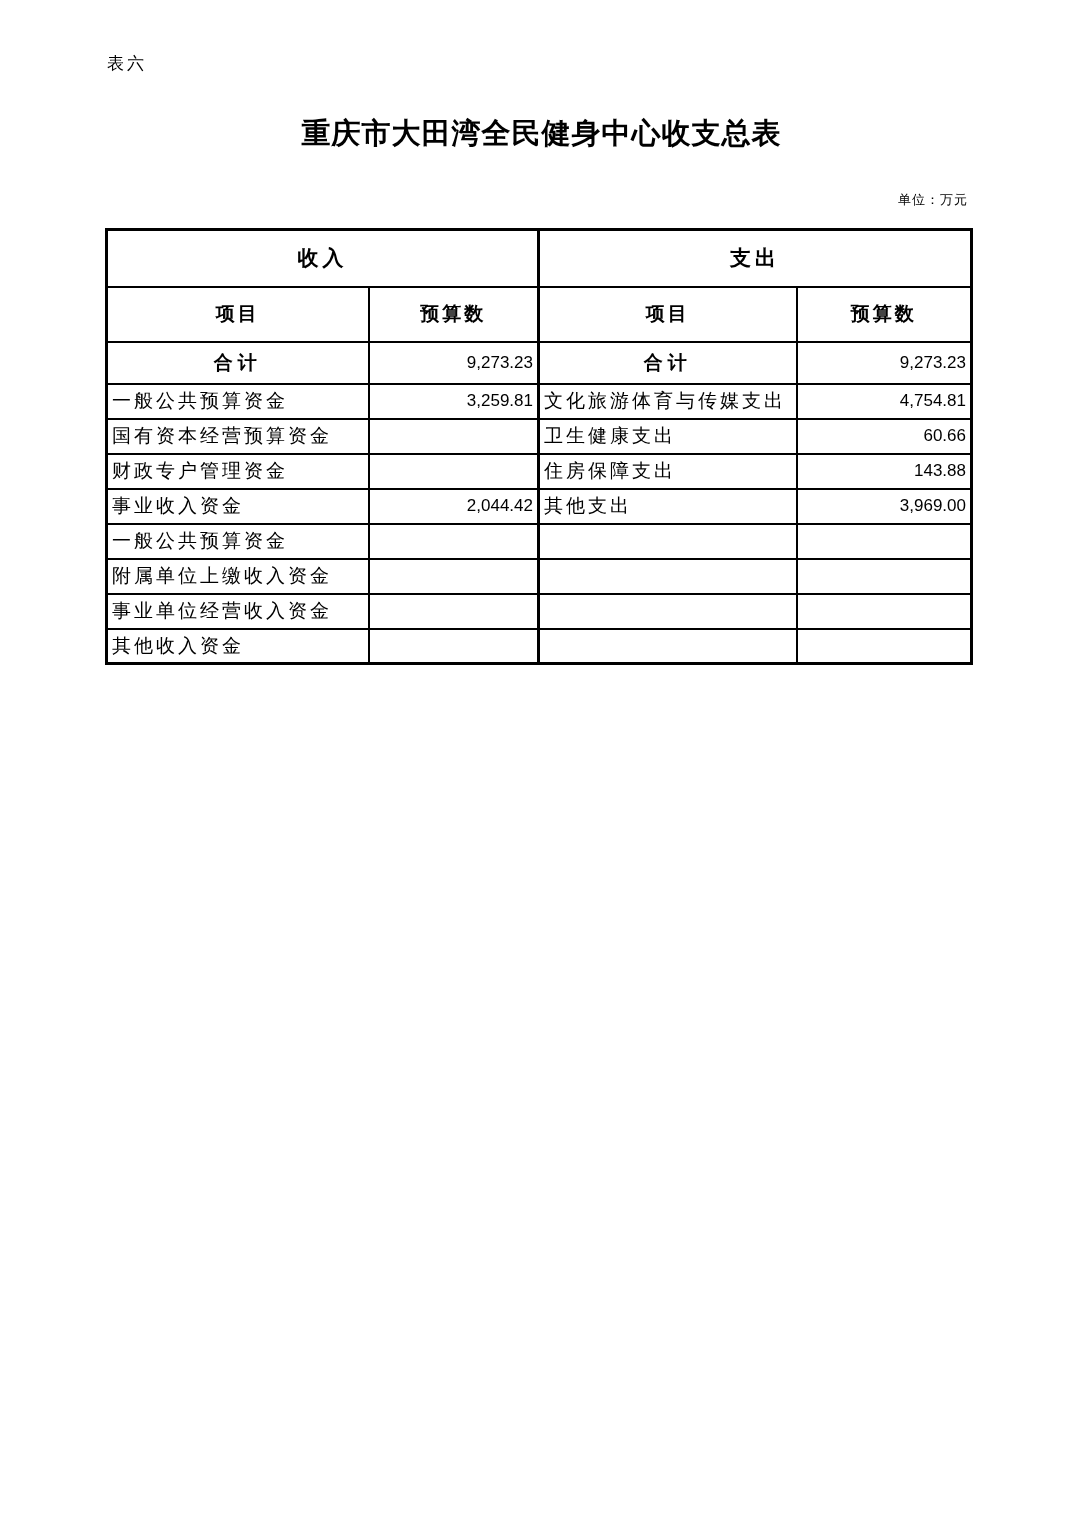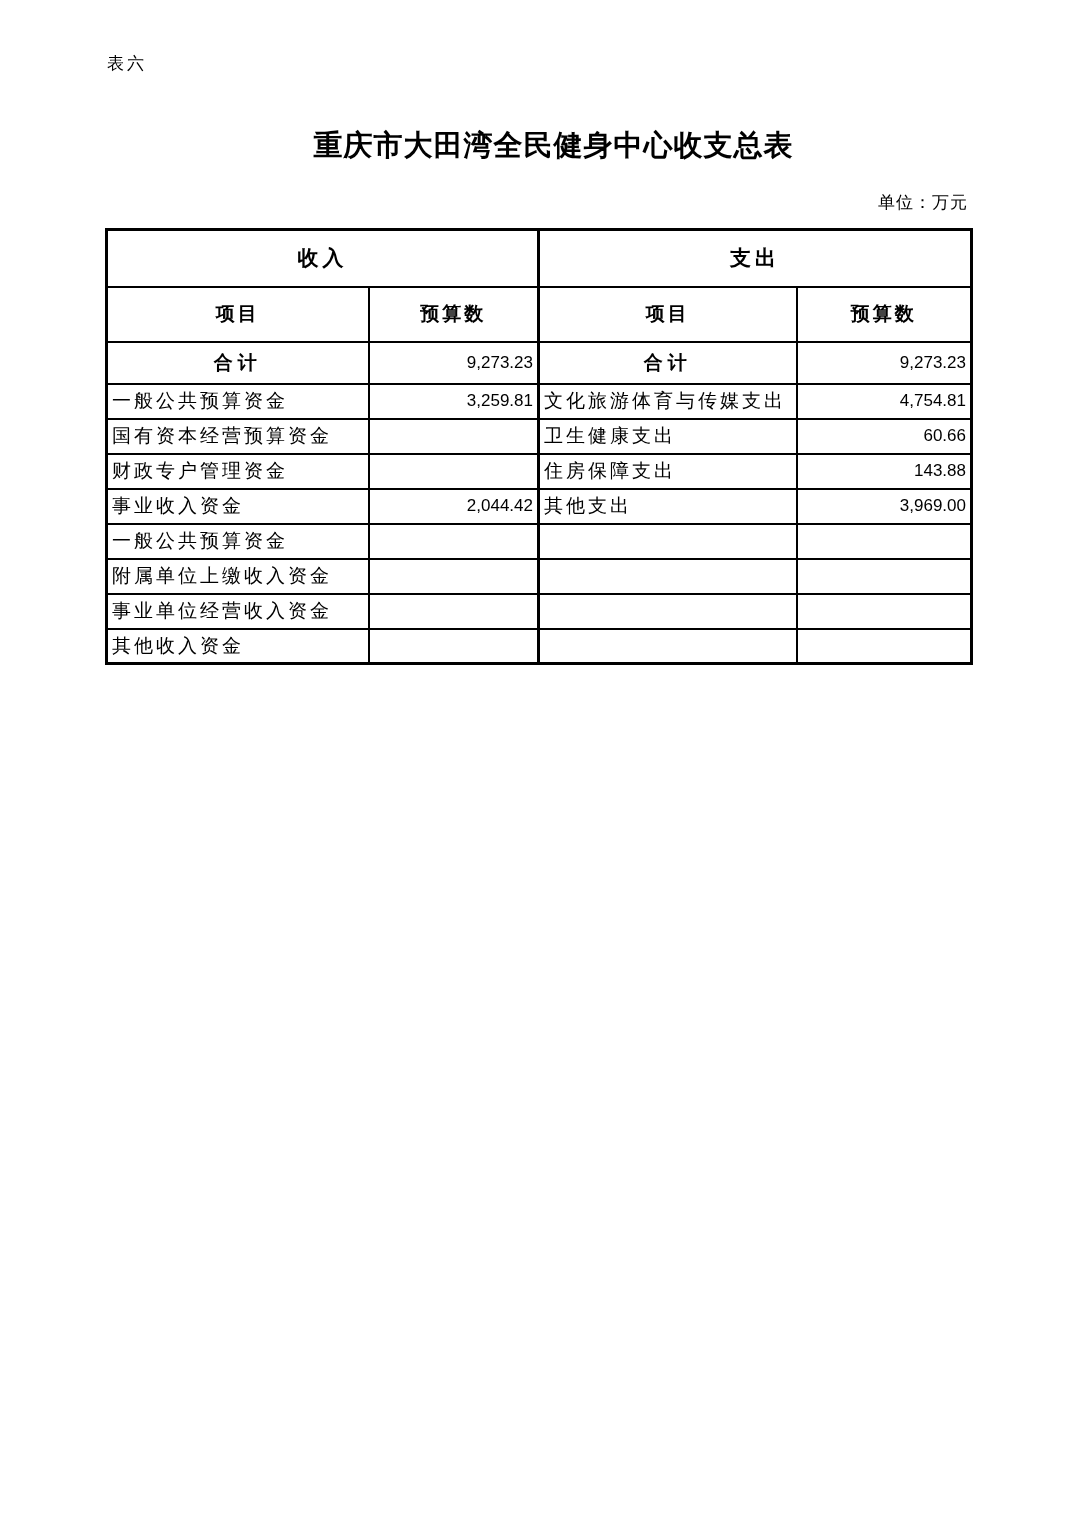--- a/index.html
+++ b/index.html
@@ -19,33 +19,33 @@
     position: absolute;
     left: 107px; top: 52px;
     font-size: 17px;
     letter-spacing: 3px;
     font-family: "Liberation Serif", serif;
   }
   .doc-title {
     position: absolute;
     left: 105px; top: 110px;
     width: 865px;
-    margin: 16px;
+    margin: 4px;
     text-align: center;
     font-size: 29px;
     font-weight: bold;
     letter-spacing: 1px;
     font-family: "Liberation Serif", serif;
   }
   .unit-note {
     position: absolute;
     left: 105px; top: 191px;
     width: 865px;
     text-align: right;
-    font-size: 17px;
+    font-size: 13px;
     letter-spacing: 1px;
     padding-right: 2px;
     box-sizing: border-box;
     font-family: "Liberation Serif", serif;
   }
   table.budget-table {
     position: absolute;
     left: 105px; top: 228px;
     width: 865px;
     border-collapse: collapse;

